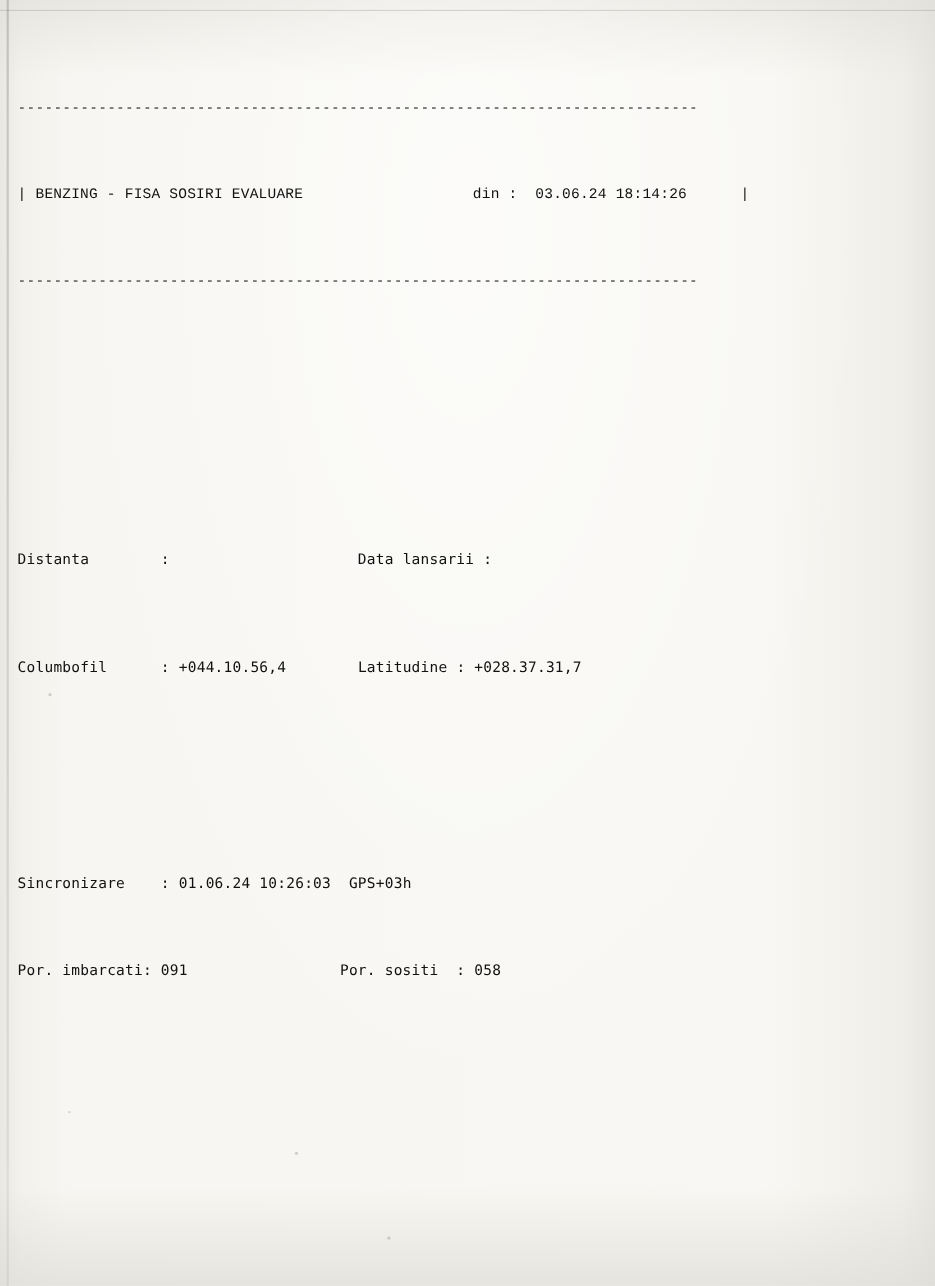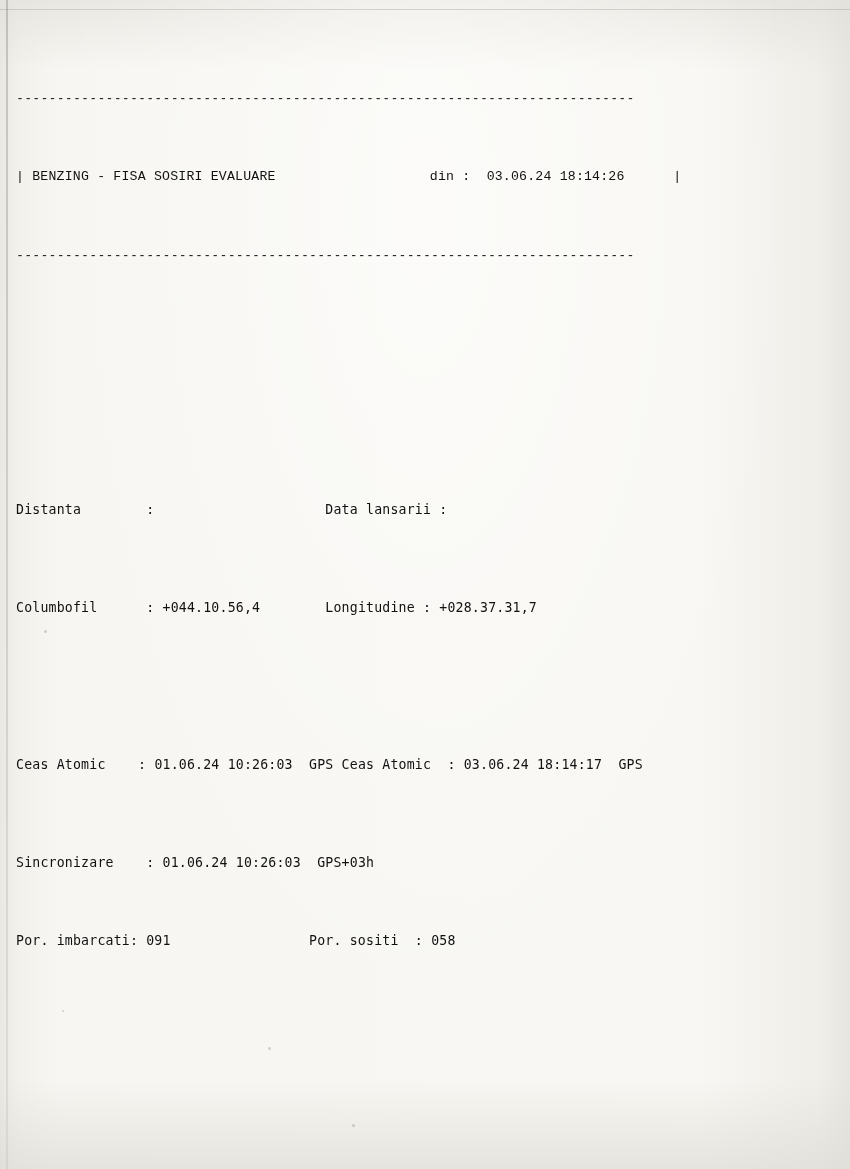--- a/index.html
+++ b/index.html
@@ -97,25 +97,24 @@
   <div class="rule">----------------------------------------------------------------------------</div>
 
   <div class="blank"></div>
 
 
   <div class="blank"></div>
 
   <div class="row"><span>Distanta</span><span>        : </span><span></span><span>                    </span><span>Data lansarii :</span></div>
 
 
-  <div class="row"><span>Columbofil</span><span>      : </span><span>+044.10.56,4</span><span>        </span><span>Longitudine</span><span> : </span><span>+028.37.31,7</span></div>
+  <div class="row"><span>Columbofil</span><span>      : </span><span>+044.10.56,4</span><span>        </span><span>Latitudine</span><span> : </span><span>+028.37.31,7</span></div>
 
   <div class="blank"></div>
 
-  <div class="row"><span>Ceas Atomic</span><span>    : </span><span>01.06.24 10:26:03</span><span>  </span><span>GPS</span><span> </span><span>Ceas Atomic</span><span>  : </span><span>03.06.24 18:14:17</span><span>  </span><span>GPS</span></div>
 
 
   <div class="row"><span>Sincronizare</span><span>    : </span><span>01.06.24 10:26:03</span><span>  </span><span>GPS+03h</span></div>
 
   <div class="row"><span>Por. imbarcati:</span><span> </span><span>091</span><span>                 </span><span>Por. sositi</span><span>  : </span><span>058</span></div>
 
   
 
   
   

